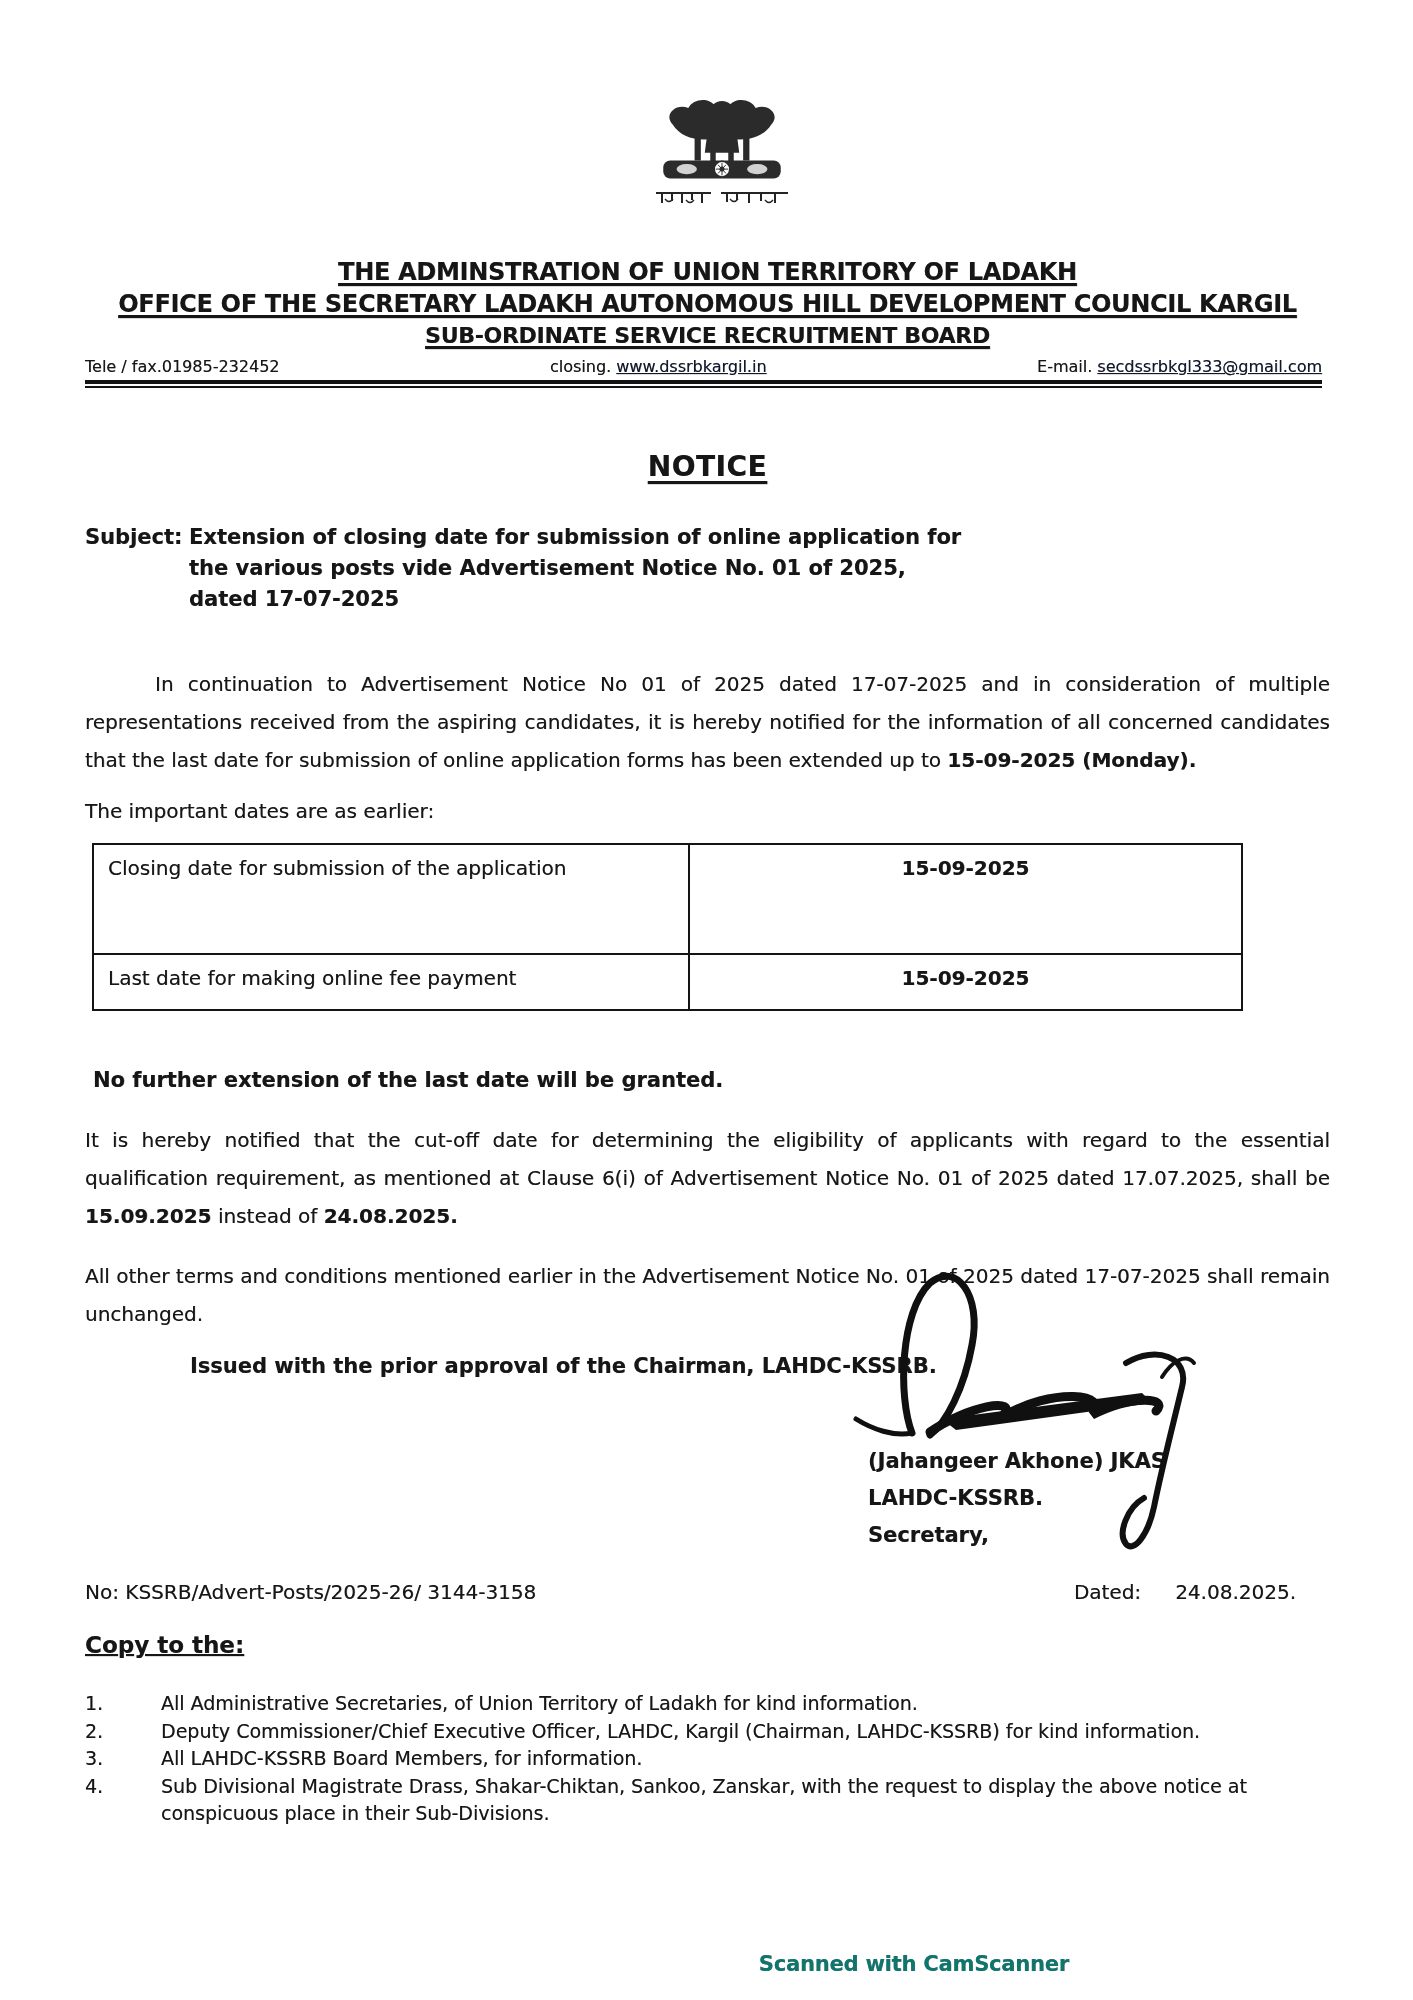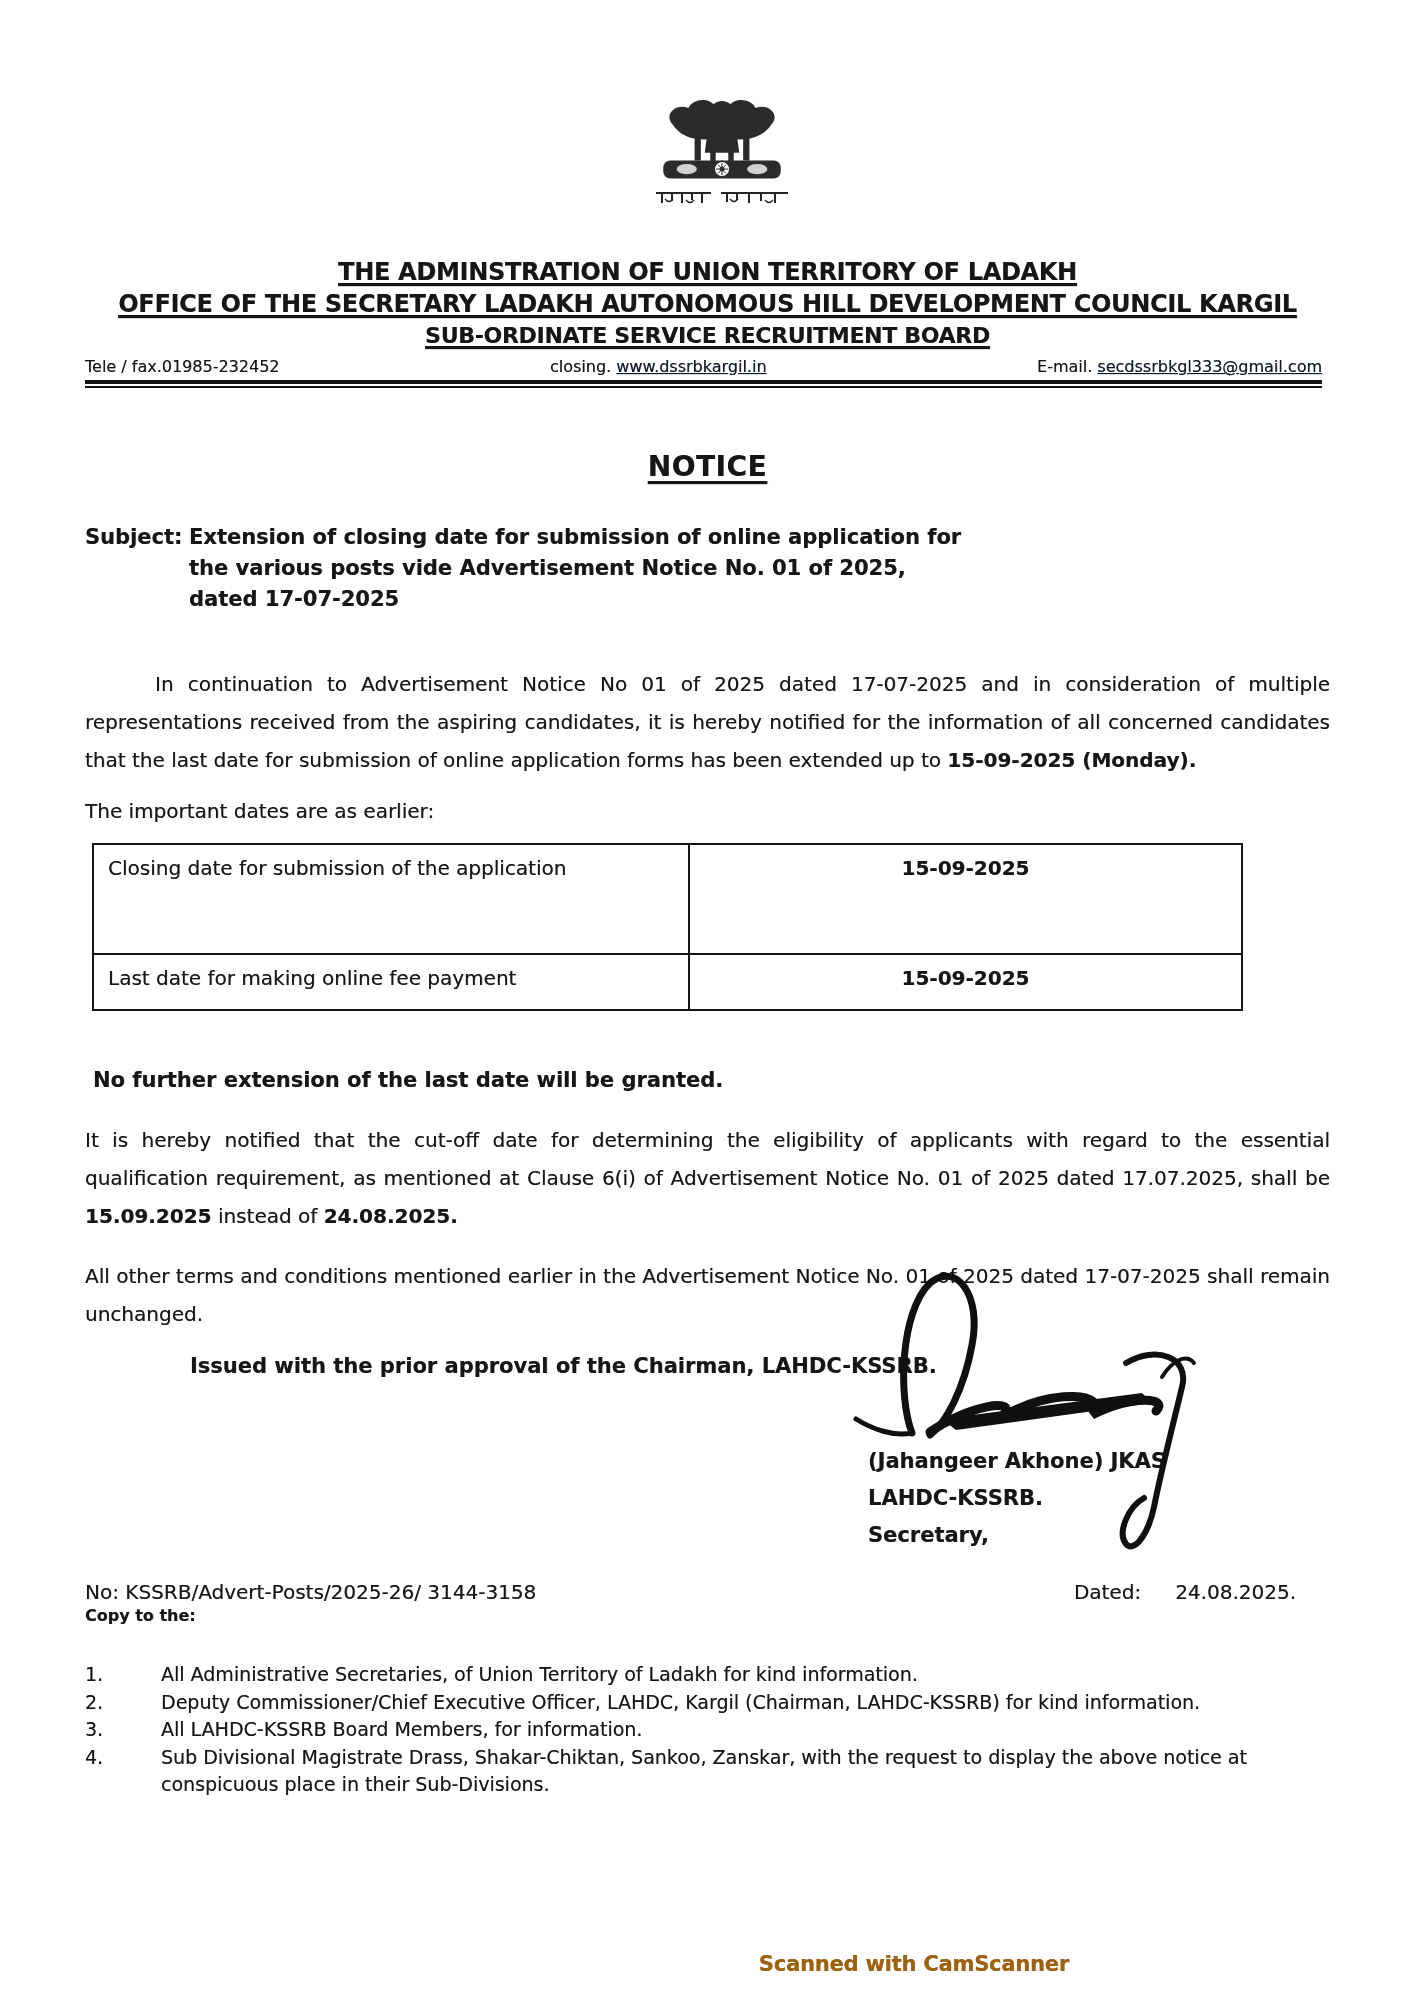--- a/index.html
+++ b/index.html
@@ -66,29 +66,29 @@
             text-align:left; text-indent:0; }
 
   .sign-area { position:relative; height:177px; }
   .sign-names { padding-top:64px; margin-left:783px; font-size:21px; font-weight:bold; line-height:37px; }
   .signature-svg { position:absolute; left:675px; top:-112px; width:460px; height:300px;
                    pointer-events:none; }
 
   .ref-row { display:flex; margin-top:24px; font-size:20px; line-height:24px; width:1245px; }
   .ref-dated { margin-left:auto; display:flex; gap:34px; margin-right:34px; }
 
-  .copy-heading { font-size:16px; font-weight:bold; line-height:24px;
-                  text-decoration-thickness:2px; }
+  .copy-heading { margin-top:29px; font-size:23px; font-weight:bold; line-height:24px;
+                  text-decoration:underline; text-decoration-thickness:2px; }
   .copy-list { margin-top:33px; font-size:19px; }
   .copy-item { display:flex; line-height:27.5px; }
   .copy-num { flex:none; width:76px; }
   .copy-text { flex:1; padding-right:6px; }
 
   .scan-footer { position:absolute; bottom:24px; right:344px; font-size:21px; font-weight:bold;
-                 color:#a16207; letter-spacing:-0.2px; }
+                 color:#0f766e; letter-spacing:-0.2px; }
 </style>
 </head>
 <body>
 
 <div class="page">
   <div class="content">
 
     <div class="emblem-wrap">
       <svg class="emblem-svg" viewBox="0 0 190 120">
         <g fill="#1c1c1c">

